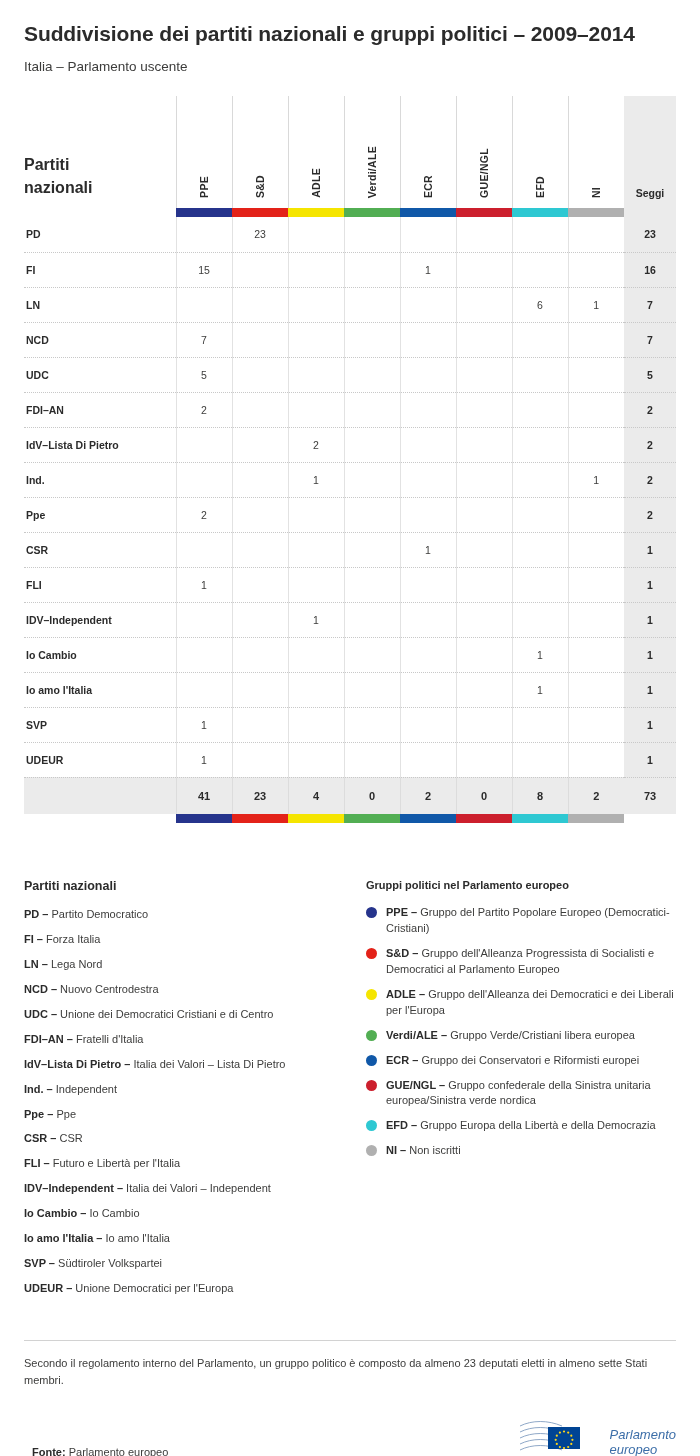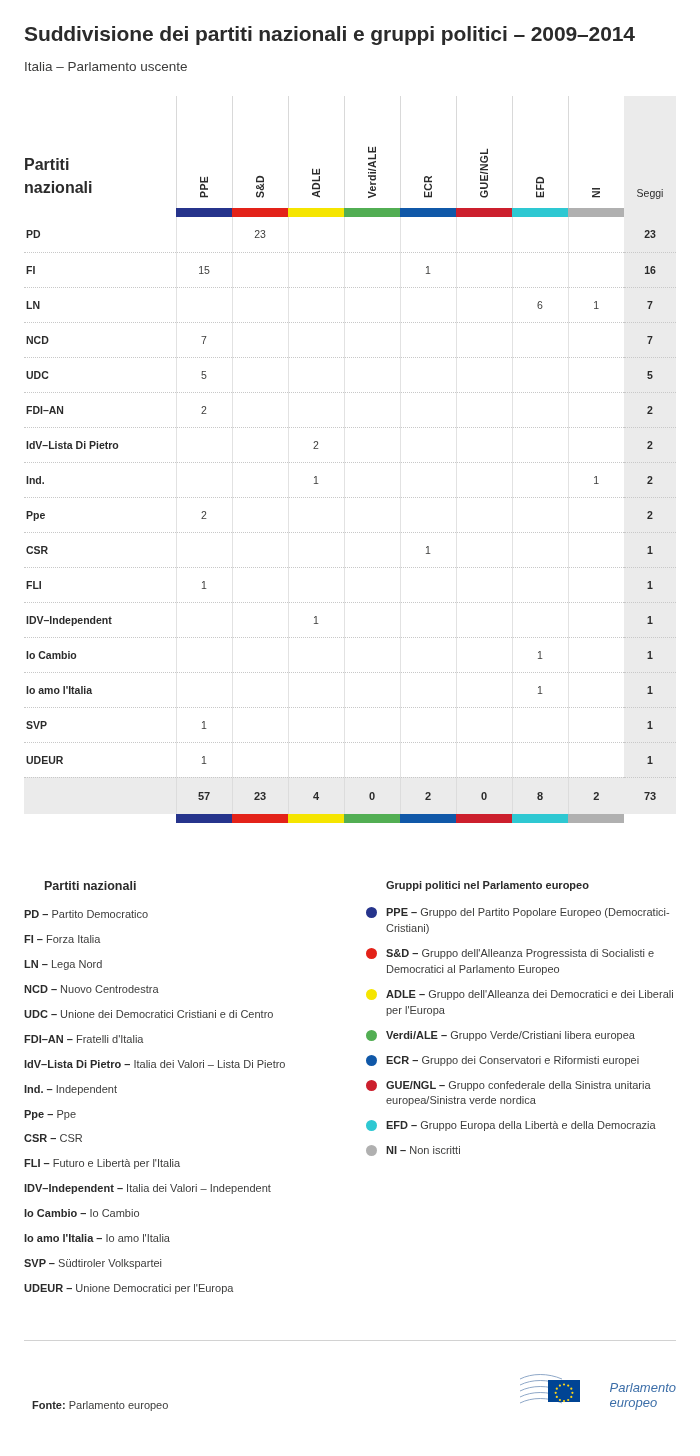--- a/index.html
+++ b/index.html
@@ -67,21 +67,21 @@
     vertical-align: bottom;
     text-align: left;
     font-size: 16px;
     font-weight: bold;
     color: #2b2b2b;
     line-height: 1.45;
     padding-bottom: 9px !important;
   }
   .seats-label {
     font-size: 10.5px;
-    font-weight: normal;
+    font-weight: bold;
     color: #2b2b2b;
     padding-bottom: 9px;
     text-align: center;
   }
 
   
   .strip td { height: 9px; padding: 0; }
   .strip .swatch { height: 9px; display: block; }
   .strip .blank { background: transparent; }
   .strip .seatcol { background: #ebebeb; }
@@ -134,21 +134,20 @@
     margin-top: 56px;
     gap: 16px;
   }
   .legend-col { width: 326px; }
   .legend-col.right { width: 310px; }
   .legend-title {
     font-size: 12.5px;
     font-weight: bold;
     color: #2b2b2b;
     margin-bottom: 14px;
-    margin-left: 20px;
   }
   .legend-title.small { font-size: 11px; }
   .legend-item {
     font-size: 11px;
     line-height: 1.45;
     margin-bottom: 9px;
     color: #3c3c3b;
   }
   .legend-item b { color: #2b2b2b; }
   .legend-item.dotted { display: flex; align-items: flex-start; }
@@ -458,21 +457,21 @@
           <td class="grpcell"></td>
           <td class="grpcell"></td>
           <td class="grpcell"></td>
           <td class="grpcell"></td>
           <td class="grpcell"></td>
           <td class="seatcell">1</td>
         </tr>
 
         <tr class="totals">
           <td class="party-name"></td>
-          <td class="grpcell">57</td>
+          <td class="grpcell">41</td>
           <td class="grpcell">23</td>
           <td class="grpcell">4</td>
           <td class="grpcell">0</td>
           <td class="grpcell">2</td>
           <td class="grpcell">0</td>
           <td class="grpcell">8</td>
           <td class="grpcell">2</td>
           <td class="seatcell">73</td>
         </tr>
         <tr class="bottom-strip">
@@ -633,20 +632,21 @@
         <span class="dot" style="background:#b0b0b0"></span>
         <span class="legend-text">
           <b>NI –</b>
           <span>Non iscritti</span>
         </span>
       </div>
     </div>
   </div>
 
   <div class="rule"></div>
+  <div class="note">Secondo il regolamento interno del Parlamento, un gruppo politico è composto da almeno 23 deputati eletti in almeno sette Stati membri.</div>
 
   <div class="footer">
     <div class="source">
       <b>Fonte:</b>
       <span>Parlamento europeo</span>
     </div>
     <div class="logo">
       <svg class="logo-mark" viewBox="0 0 74 40">
         <g stroke="#8fa8c8" stroke-width="1" fill="none">
           <path d="M2 8 C 14 2, 30 2, 44 8"></path>

